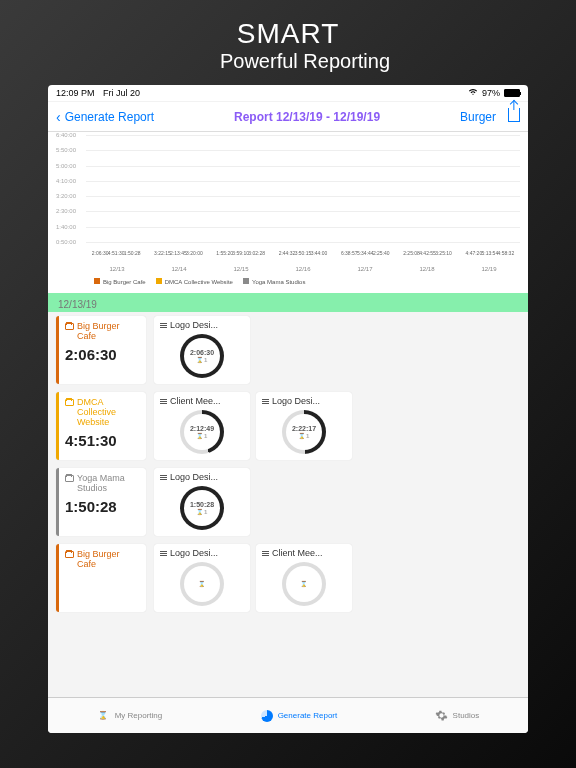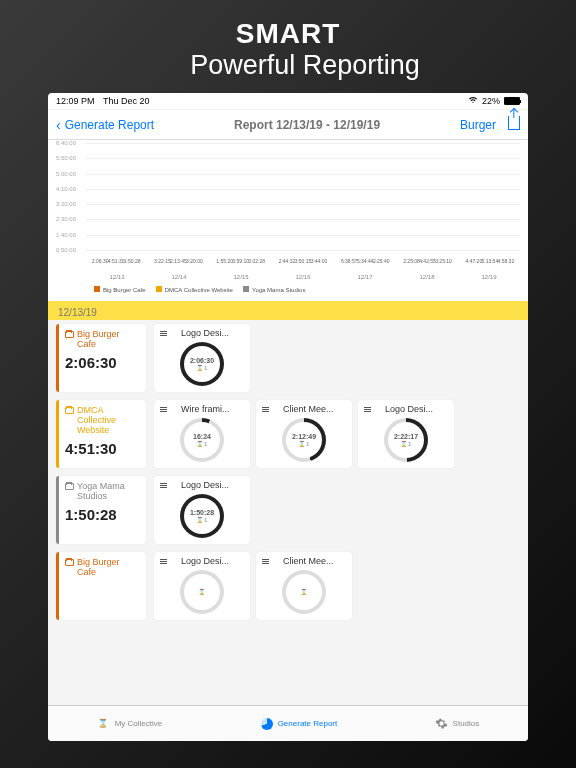--- a/index.html
+++ b/index.html
@@ -1,21 +1,21 @@
 <!DOCTYPE html>
 <html><head>
 <meta charset="utf-8">
 <style>
   * { box-sizing: border-box; margin: 0; padding: 0; }
   html, body { width: 576px; height: 768px; font-family: -apple-system, Helvetica, Arial, sans-serif; }
   body { background: linear-gradient(135deg, #3a3a3a 0%, #0a0a0a 100%); }
 
   .promo-header { text-align: center; color: #fff; padding: 18px 0 12px; }
-  .promo-header .line1 { font-size: 28px; font-weight: 700; letter-spacing: 1px; }
-  .promo-header .line2 { font-size: 27px; font-weight: 400; padding-left: 34px; }
+  .promo-header .line1 { font-size: 28px; font-weight: 400; letter-spacing: 1px; }
+  .promo-header .line2 { font-size: 20px; font-weight: 400; padding-left: 34px; }
 
   .device {
     background: #fff;
     width: 480px;
     height: 648px;
     margin: 0 auto;
     border-radius: 4px;
     overflow: hidden;
     position: relative;
     display: flex;
@@ -33,21 +33,21 @@
   .wifi-icon { width: 10px; height: 8px; }
   .battery-icon { width: 16px; height: 8px; border: 1px solid #000; border-radius: 1px; position: relative; background: #000; }
   .battery-icon::after { content: ""; position: absolute; right: -2px; top: 2px; width: 1px; height: 3px; background: #000; }
 
   
   .navbar {
     display: flex; align-items: center; justify-content: space-between;
     padding: 6px 8px; font-size: 12px; border-bottom: 0.5px solid #ddd;
   }
   .navbar .nav-left, .navbar .nav-right { color: #007aff; display: flex; align-items: center; gap: 4px; }
-  .navbar .nav-title { font-weight: 600; font-size: 12px; color: #737373; }
+  .navbar .nav-title { font-weight: 600; font-size: 12px; color: #8b5cf6; }
   .chevron-left { font-size: 14px; }
   .share-icon { width: 12px; height: 14px; border: 1.3px solid #007aff; border-top: none; position: relative; display: inline-block; }
   .share-icon::before { content: ""; position: absolute; left: 50%; top: -7px; width: 1.3px; height: 9px; background: #007aff; transform: translateX(-50%);}
   .share-icon::after { content: ""; position: absolute; left: 50%; top: -7px; width: 5px; height: 5px; border-left: 1.3px solid #007aff; border-top: 1.3px solid #007aff; transform: translateX(-50%) rotate(45deg);}
 
   
   .chart-wrap { padding: 4px 8px 2px 8px; }
   .chart {
     width: 100%; height: 140px; position: relative;
   }
@@ -68,21 +68,21 @@
   .bar.yellow { background: #f0a800; }
   .bar.gray   { background: #8a8a8a; }
   .xaxis { position: absolute; left: 30px; right: 0; bottom: 4px; display: flex; justify-content: space-between; }
   .xaxis span { flex: 1; text-align: center; font-size: 6px; color: #888; }
 
   .legend { display: flex; gap: 10px; padding: 2px 8px 6px 38px; font-size: 6px; color: #555; align-items: center;}
   .legend .swatch { width: 6px; height: 6px; display: inline-block; margin-right: 3px; }
 
   
   .content { flex: 1; overflow: hidden; background: #f4f4f4; padding: 0 0; }
-  .day-label { font-size: 10px; color: #777; padding: 6px 10px 2px; background: #fde047; }
+  .day-label { font-size: 10px; color: #777; padding: 6px 10px 2px; background: #86efac; }
 
   .project-row {
     display: flex; align-items: stretch; background: #f4f4f4;
     padding: 4px 8px;
     gap: 8px;
   }
   .project-card {
     width: 90px; background: #fff; border-radius: 3px; padding: 6px 6px;
     border-left: 3px solid var(--accent, #888);
     display: flex; flex-direction: column; justify-content: flex-start; gap: 4px;
@@ -92,21 +92,21 @@
   .project-card .ptime { font-size: 15px; font-weight: 700; color: #222; }
   .folder-icon { width: 9px; height: 7px; border: 1px solid currentColor; border-radius: 1px; position: relative; top: 1px; flex-shrink: 0;}
   .folder-icon::before { content:""; position:absolute; left:0; top:-2px; width:4px; height:2px; border:1px solid currentColor; border-bottom:none; border-radius:1px 1px 0 0;}
 
   .tasks { flex: 1; display: flex; flex-wrap: wrap; gap: 6px; align-content: flex-start;}
   .task {
     width: 96px; background: #fff; border-radius: 3px; padding: 4px 6px 6px;
     box-shadow: 0 0 1px rgba(0,0,0,0.15);
     display: flex; flex-direction: column; align-items: center;
   }
-  .task-title { font-size: 9px; color: #333; align-self: flex-start; display: flex; gap: 14px; align-items:center; margin-bottom: 2px; width: 100%; white-space: nowrap; overflow: hidden;}
+  .task-title { font-size: 9px; color: #333; align-self: flex-start; display: flex; gap: 3px; align-items:center; margin-bottom: 2px; width: 100%; white-space: nowrap; overflow: hidden;}
   .list-icon { display: inline-flex; flex-direction: column; gap: 1px; }
   .list-icon i { display: block; width: 7px; height: 1px; background: #555; position: relative;}
   .list-icon i::before { content:""; position:absolute; left:-3px; top:0; width:1px; height:1px; background:#555;}
 
   .dial {
     width: 44px; height: 44px; border-radius: 50%; position: relative; margin-top: 2px;
     background: conic-gradient(#222 0 var(--pct,100%), #ddd var(--pct,100%) 100%);
     display: flex; align-items: center; justify-content: center;
   }
   .dial::before { content:""; position:absolute; inset:4px; background:#fff; border-radius:50%; }
@@ -132,29 +132,29 @@
 <div class="promo-header">
   <div class="line1">SMART</div>
   <div class="line2">Powerful Reporting</div>
 </div>
 
 <div class="device">
 
   <div class="statusbar">
     <div class="left">
       <span>12:09 PM</span>
-      <span>Thu Dec 20</span>
+      <span>Fri Jul 20</span>
     </div>
     <div class="right">
       <span>
         <svg class="wifi-icon" viewBox="0 0 12 9">
             <path d="M6 8 L7 7 A1.5 1.5 0 0 0 5 7 Z M3 5 A4 4 0 0 1 9 5 L8 6 A2.6 2.6 0 0 0 4 6 Z M1 3 A7 7 0 0 1 11 3 L10 4 A5.5 5.5 0 0 0 2 4 Z" fill="#000"></path>
           </svg>
       </span>
-      <span>22%</span>
+      <span>97%</span>
       <span class="battery-icon"></span>
     </div>
   </div>
 
   <div class="navbar">
     <div class="nav-left">
       <span class="chevron-left">‹</span>
       <span>Generate Report</span>
     </div>
     <div class="nav-title">Report 12/13/19 - 12/19/19</div>
@@ -323,33 +323,20 @@
           <div class="ptime">4:51:30</div>
         </div>
         <div class="tasks">
           <div class="task">
             <div class="task-title">
               <span class="list-icon">
                 <i></i>
                 <i></i>
                 <i></i>
               </span>
-              <span>Wire frami...</span>
-            </div>
-            <div class="dial" style="--pct: 6%;">
-              <div class="inner">16:24<span class="sub"><span class="hourglass">⌛</span>1</span></div>
-            </div>
-          </div>
-          <div class="task">
-            <div class="task-title">
-              <span class="list-icon">
-                <i></i>
-                <i></i>
-                <i></i>
-              </span>
               <span>Client Mee...</span>
             </div>
             <div class="dial" style="--pct: 45%;">
               <div class="inner">2:12:49<span class="sub"><span class="hourglass">⌛</span>1</span></div>
             </div>
           </div>
           <div class="task">
             <div class="task-title">
               <span class="list-icon">
                 <i></i>
@@ -427,21 +414,21 @@
               </div>
             </div>
           </div>
         </div>
       </div>
     </div>
 
   <div class="tabbar">
     <div class="tab">
       <span class="ticon">⌛</span>
-      <span>My Collective</span>
+      <span>My Reporting</span>
     </div>
     <div class="tab active">
       <span class="ticon">
           <span class="pie-icon"></span>
         </span>
       <span>Generate Report</span>
     </div>
     <div class="tab">
       <span class="ticon">
         <svg class="gear-icon-svg" viewBox="0 0 24 24">

